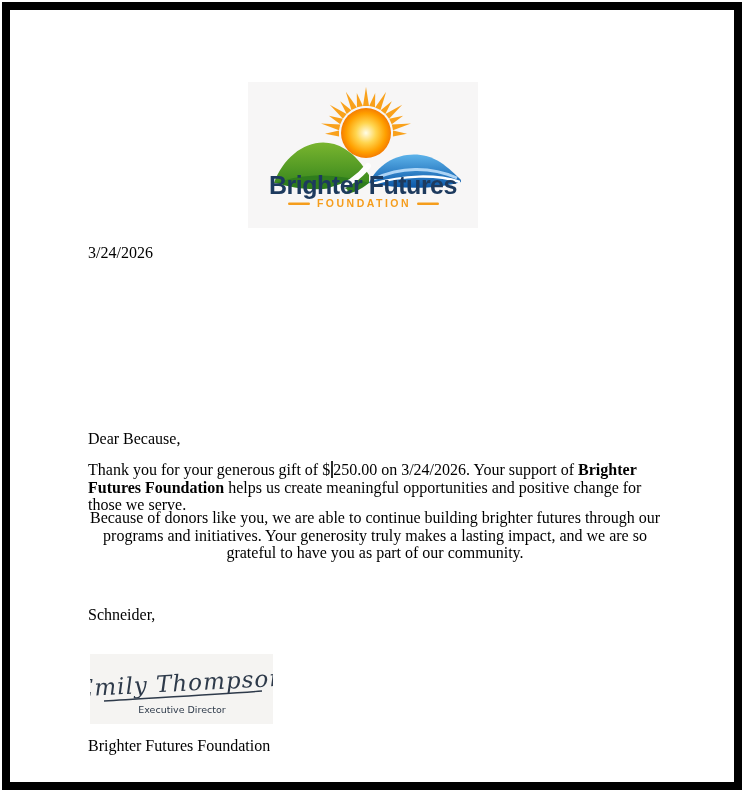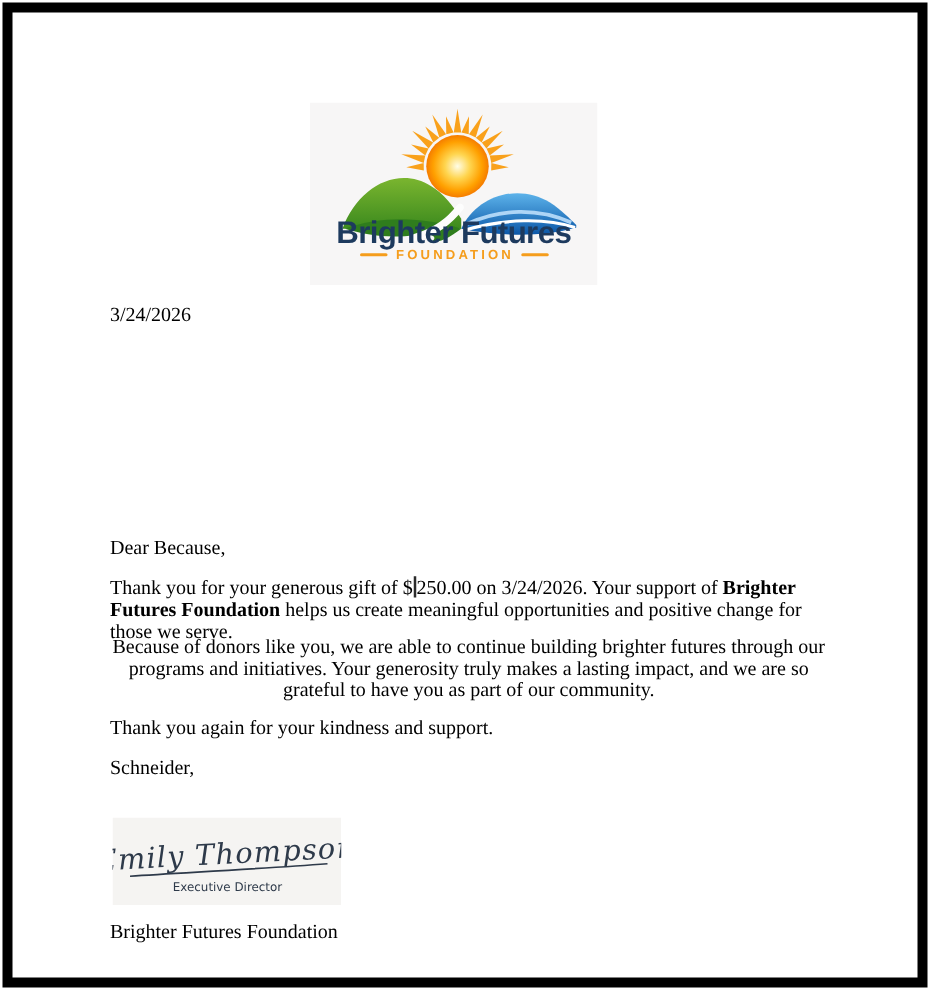--- a/index.html
+++ b/index.html
@@ -149,21 +149,20 @@
 
   <div class="date textline">3/24/2026</div>
 
 
   <div class="salutation textline">Dear Because,</div>
 
   <p class="para p1"><span>Thank you for your generous gift of $</span><span class="cursor"></span><span>250.00 on 3/24/2026. Your support of </span><strong>Brighter Futures Foundation</strong><span> helps us create meaningful opportunities and positive change for those we serve.</span></p>
 
   <p class="para p2">Because of donors like you, we are able to continue building brighter futures through our programs and initiatives. Your generosity truly makes a lasting impact, and we are so grateful to have you as part of our community.</p>
 
-  <p class="para p3">Thank you again for your kindness and support.</p>
 
   <div class="closing textline">Schneider,</div>
 
   <div class="signature">
     <svg viewBox="0 0 183 70" xmlns="http://www.w3.org/2000/svg">
       <rect x="0" y="0" width="183" height="70" fill="#f5f4f2"></rect>
       <path d="M 14,47 C 60,44 120,41 172,37" stroke="#2e3a4a" stroke-width="1.4" fill="none"></path>
       <text class="sig-name" x="91" y="37" text-anchor="middle" transform="rotate(-3 91 34)" fill="#2e3a4a">Emily Thompson</text>
       <text class="sig-title" x="92" y="59" text-anchor="middle" fill="#2e3a4a">Executive Director</text>
     </svg>

